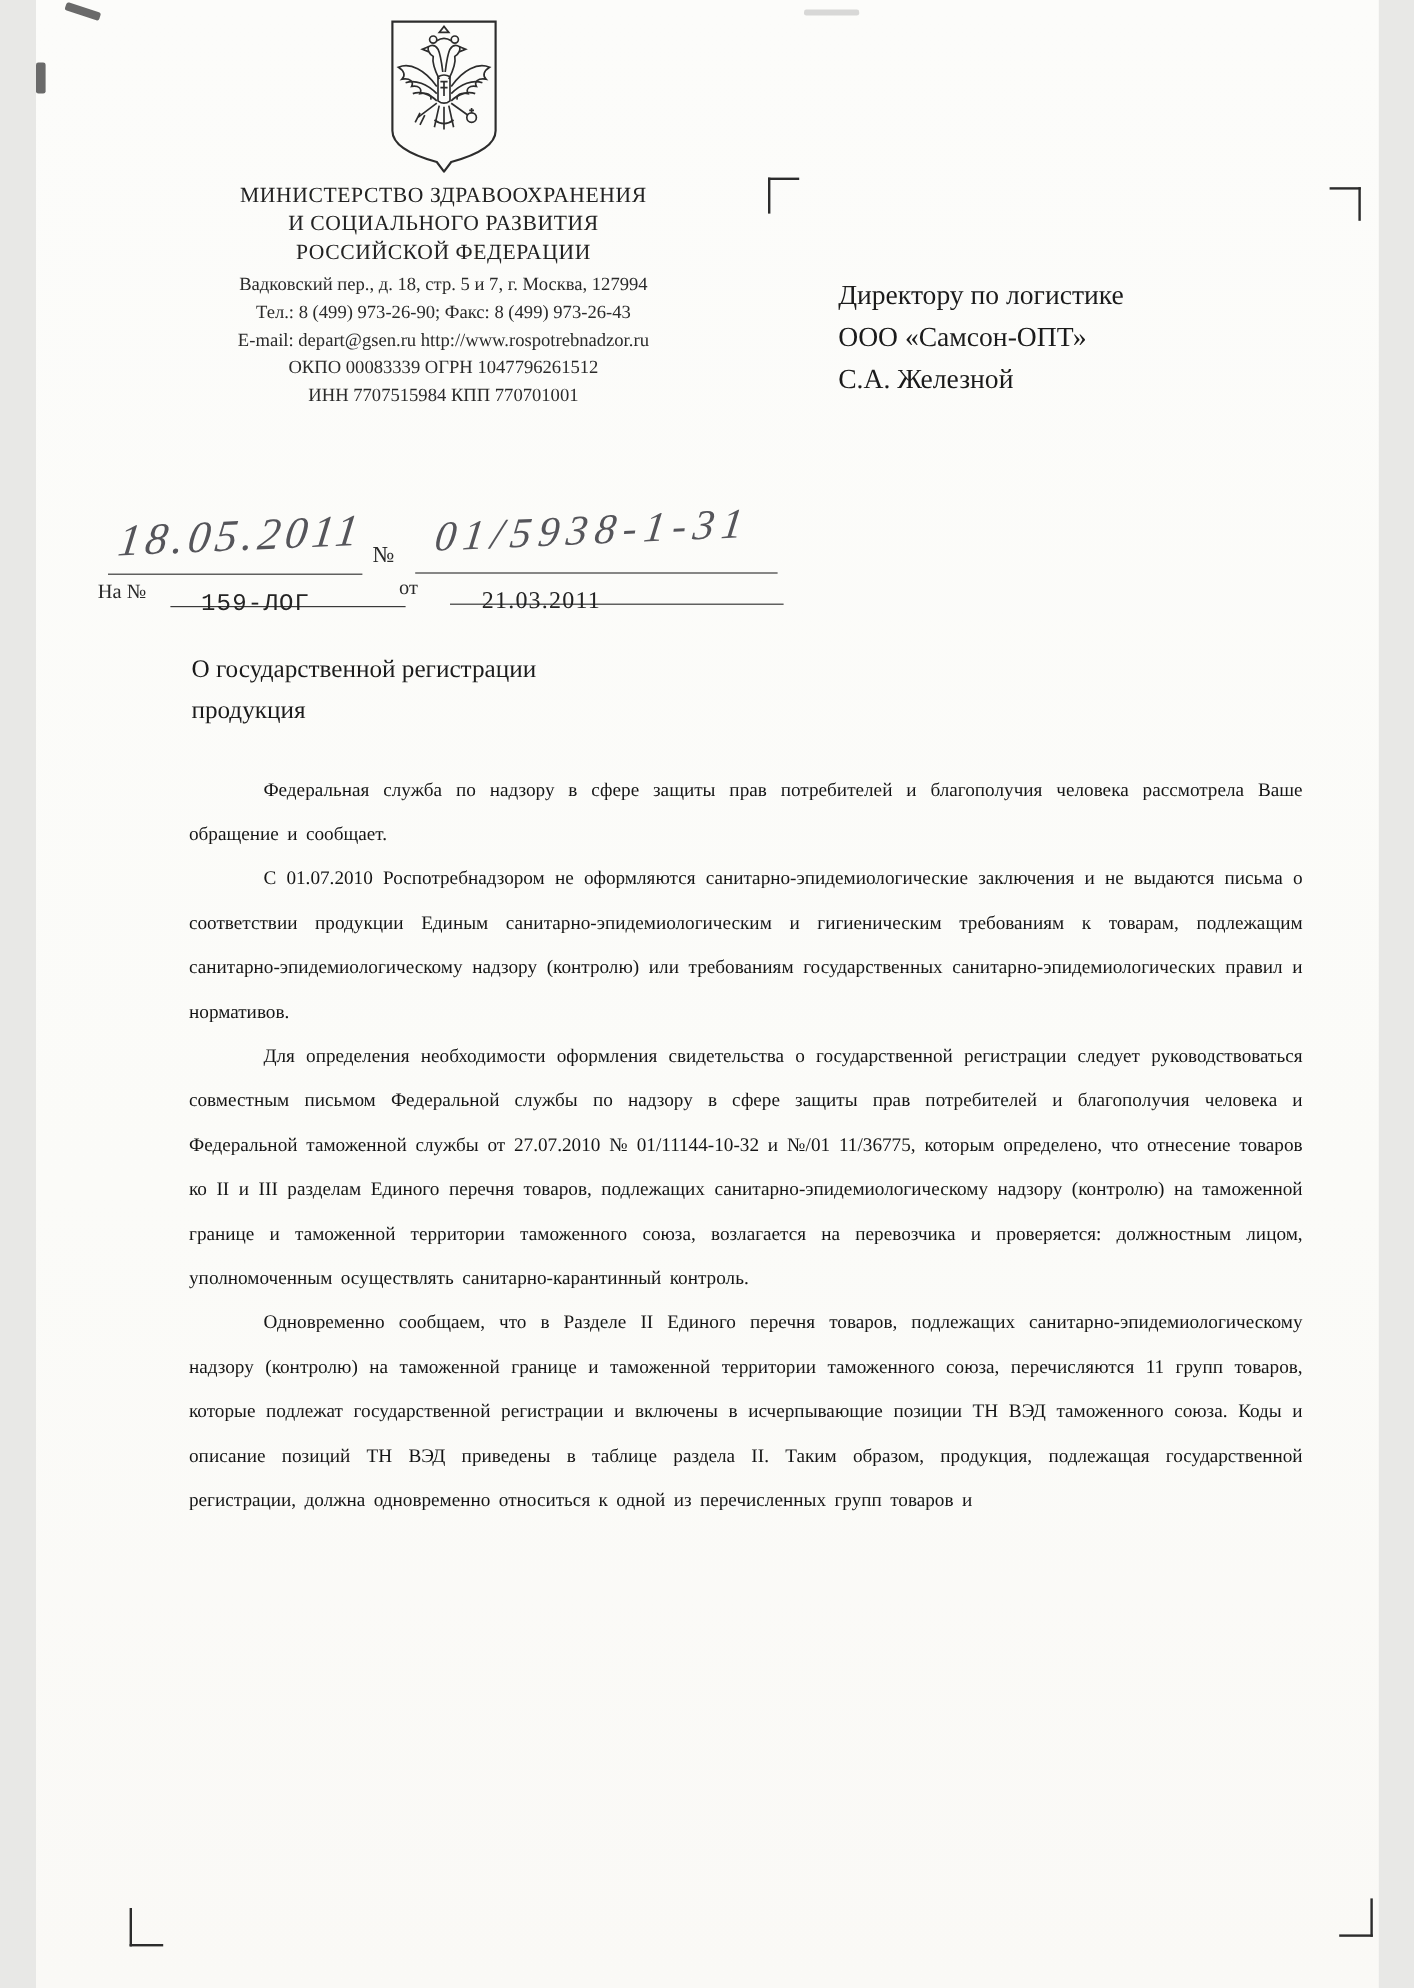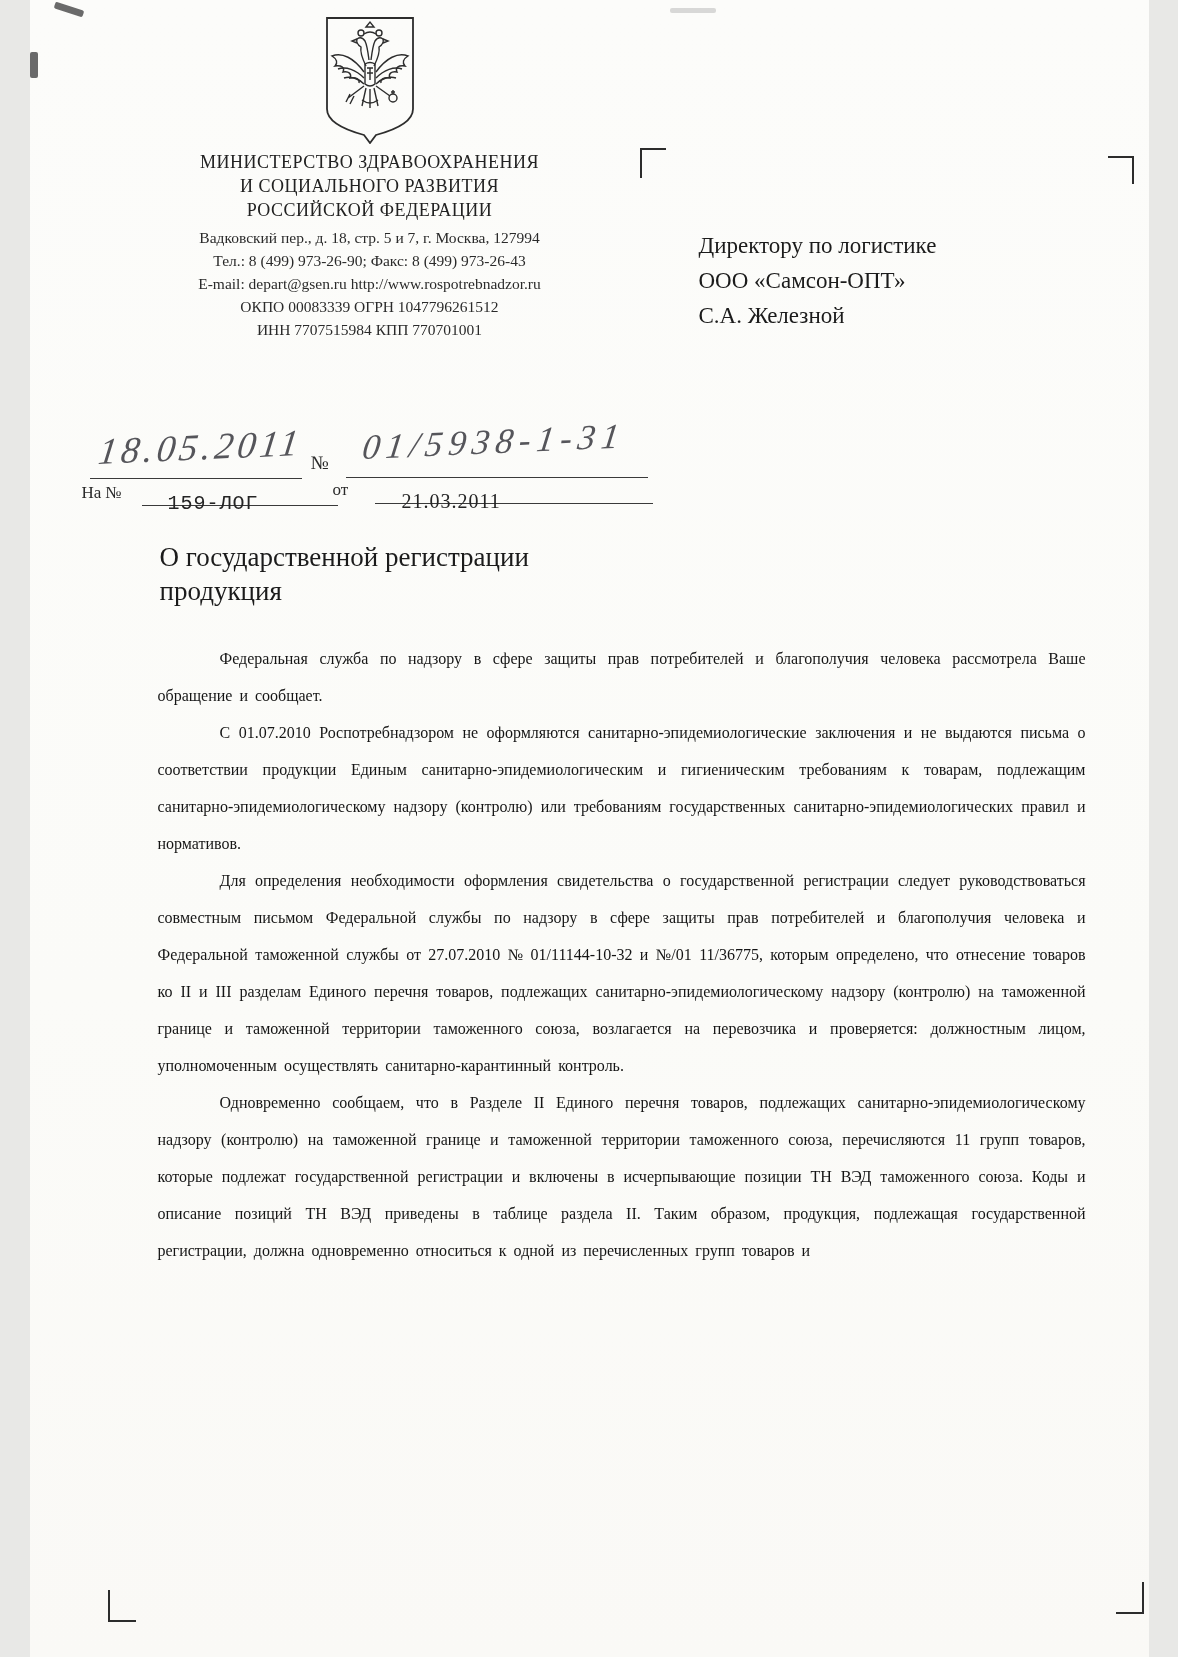--- a/index.html
+++ b/index.html
@@ -34,21 +34,21 @@
     color:#55555a;
     transform:rotate(-2.5deg) skewX(-10deg);
     transform-origin:left bottom;
     letter-spacing:4px;
     white-space:nowrap;
   }
   .rule{height:0;border-top:1.6px solid #3a3a3a;}
   .typed{font-size:20px;color:#242424;letter-spacing:1px;}
 
   
-  .subject{left:130px;top:540px;width:500px;font-size:27px;line-height:34px;color:#1b1b1b;}
+  .subject{left:130px;top:540px;width:500px;font-size:21px;line-height:34px;color:#1b1b1b;}
   .body-text{left:128px;top:640px;width:928px;}
   .body-text p{
     margin:0;
     font-size:16px;
     line-height:37px;
     text-align:justify;
     text-align-last:left;
     text-indent:62px;
     color:#151515;
     word-spacing:3px;

